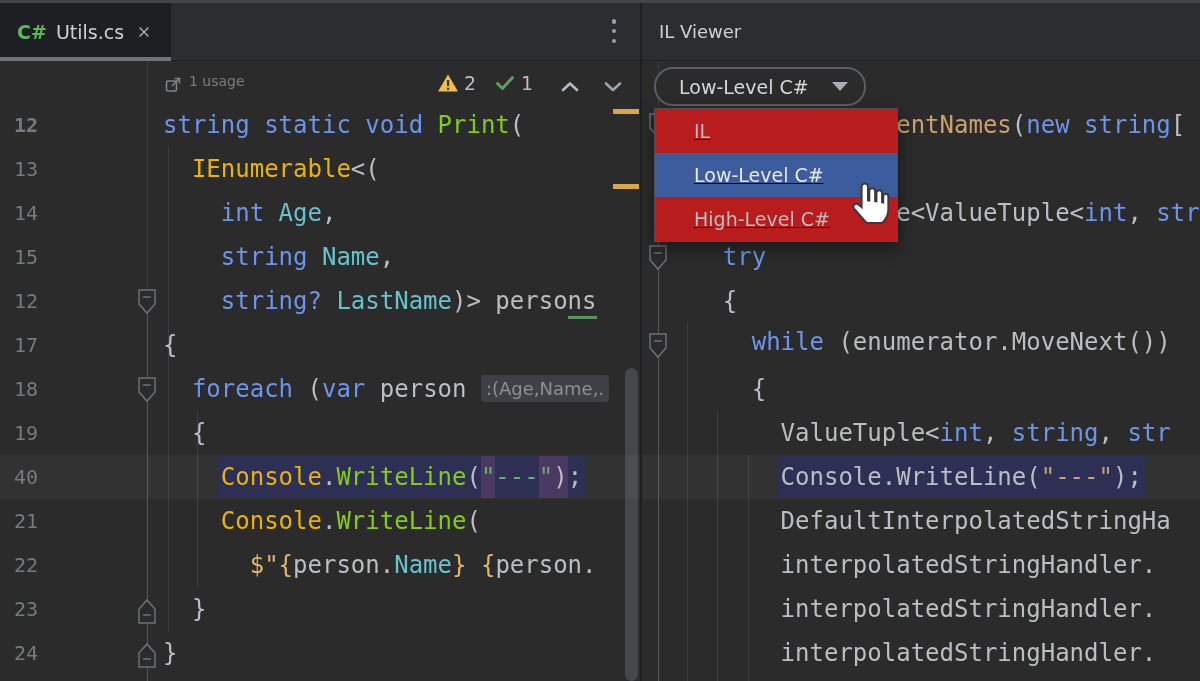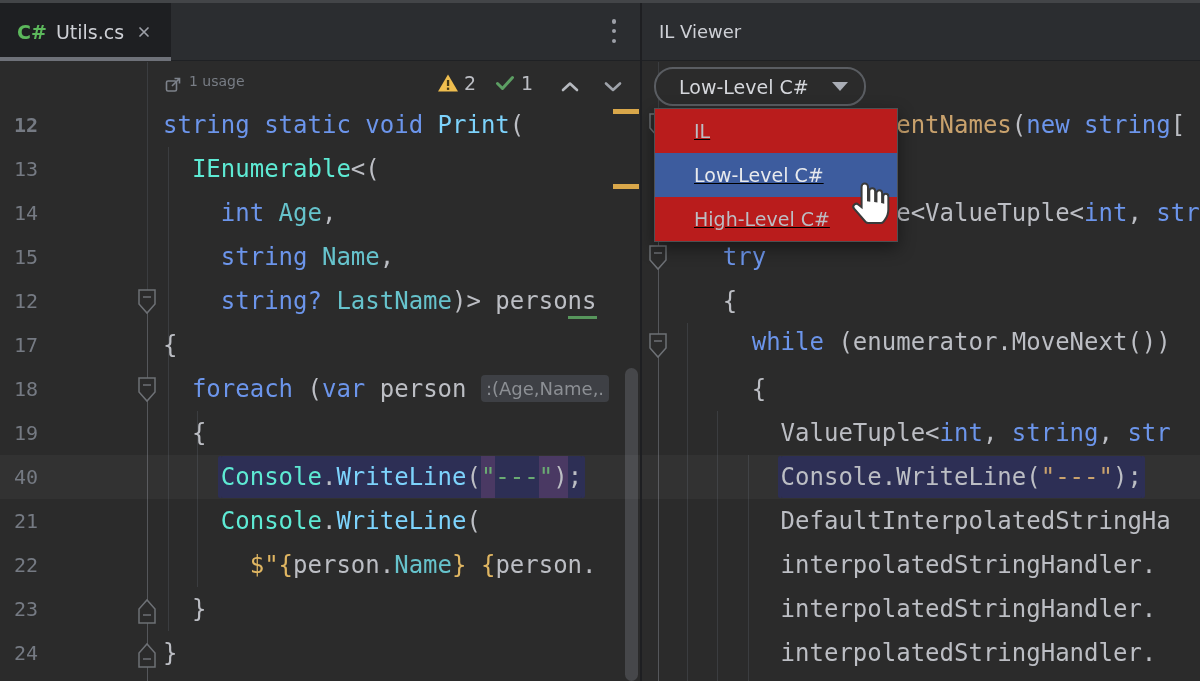--- a/index.html
+++ b/index.html
@@ -26,21 +26,21 @@
   .iguide{position:absolute;width:1px;background:#3B3D40;}
   .fold-line{position:absolute;width:1px;background:#55575B;}
 
   .code-line{position:absolute;left:163px;height:44px;white-space:pre;color:#BCBEC4;
              font:24px/44px "DejaVu Sans Mono",monospace;z-index:3;}
   .ilpanel .code-line{left:23px;}
   .lnum{position:absolute;left:0;width:38px;height:44px;text-align:right;color:#757A83;
         font:20px/44px "DejaVu Sans Mono",monospace;z-index:3;}
   .row-band{position:absolute;left:0;width:100%;height:44px;background:rgba(255,255,255,0.035);z-index:1;}
 
-  .kw{color:#6C95EB}.tp{color:#5eead4}.mth{color:#7dd3fc}.teal{color:#66C3CC}
+  .kw{color:#6C95EB}.tp{color:#eab308}.mth{color:#84cc16}.teal{color:#66C3CC}
   .str{color:#6AAB73}.gold{color:#E0B662}.tan{color:#C9A26D}.def{color:#BCBEC4}
   .un{border-bottom:3px solid #57965C;padding-bottom:1px;}
   .stmt-hl{background:#2D2F55;padding-top:7px;padding-bottom:7px;border-radius:2px;box-shadow:-3px 0 0 #2D2F55,3px 0 0 #2D2F55;}
   .bm{background:#4A3963;padding-top:7px;padding-bottom:7px;}
   .inlay{background:#3E4045;color:#8C8F94;font-family:"DejaVu Sans",sans-serif;font-size:18px;
          border-radius:4px;padding:3px 5px;vertical-align:2px;}
 
   
   .tb{position:absolute;z-index:5;}
   .tb-label{color:#787D85;font-size:14px;}

